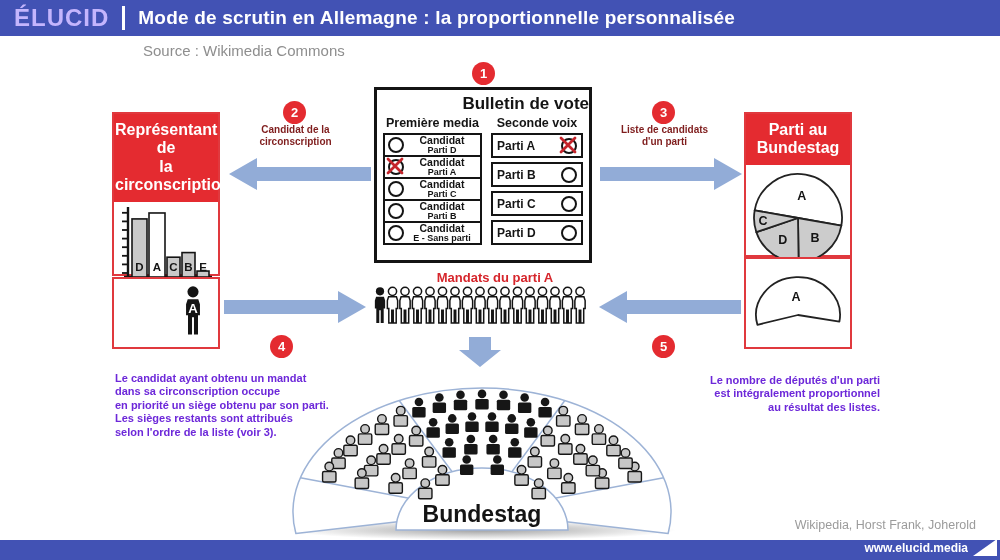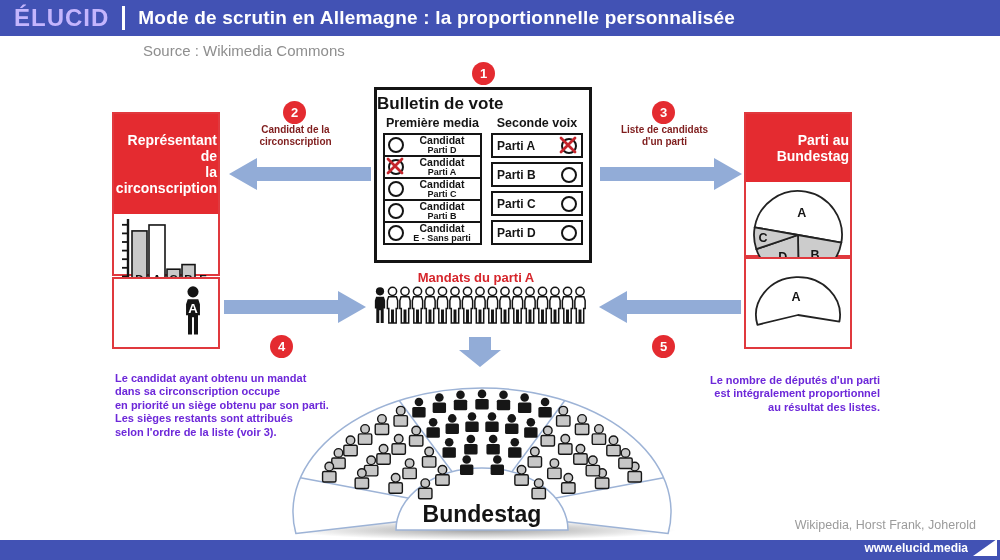--- a/index.html
+++ b/index.html
@@ -14,40 +14,40 @@
   .hdr-divider{width:3px;height:24px;background:#fff;margin:0 13px}
   .hdr-title{color:#fff;font-weight:bold;font-size:19px;letter-spacing:.2px}
   .source{left:143px;top:42px;color:#8e8e8e;font-size:15px}
 
   
   .badge{width:23px;height:23px;border-radius:50%;background:#e42b30;color:#fff;
          font-weight:bold;font-size:13px;display:flex;align-items:center;justify-content:center;z-index:6}
 
   
   .ballot{left:374px;top:87px;width:212px;height:170px;border:3px solid #141414;background:#fff;z-index:4}
-  .ballot-title{text-align:left;font-weight:bold;font-size:17px;margin-top:4px;color:#141414}
+  .ballot-title{text-align:right;font-weight:bold;font-size:17px;margin-top:4px;color:#141414}
   .ballot-cols{display:flex;justify-content:space-between;padding:2px 6px 0 6px}
   .bcol1{width:99px}.bcol2{width:92px}
   .bcol-h{font-weight:bold;font-size:12.5px;text-align:center;margin-bottom:3px;color:#141414}
   .brow1{border:2px solid #141414;height:20px;display:flex;align-items:center;background:#fff;margin-top:-2px}
   .brow1:first-child{margin-top:0}
   .brow2{border:2px solid #141414;height:21px;display:flex;align-items:center;justify-content:space-between;
          padding:0 4px;margin-top:4px}
   .brow2:first-child{margin-top:0}
   .vote-circle{width:12px;height:12px;border:2px solid #141414;border-radius:50%;flex:none;position:relative}
   .brow1 .vote-circle{margin-left:3px}
   .brow-text{flex:1;text-align:center;font-weight:bold;line-height:1;color:#141414}
   .brow-l1{font-size:10.5px;display:block}.brow-l2{font-size:9px;display:block}
   .brow2-label{font-size:12px;font-weight:bold;color:#141414}
   .xmark{position:absolute;left:-5px;top:-5px;width:20px;height:20px;z-index:2}
 
   
   .redbox{border:2px solid #e0393e;background:#fff}
-  .redbox-h{background:#e42b30;color:#fff;font-weight:bold;font-size:14px;text-align:right;
-            white-space:pre-line;line-height:1.15;padding:18px 1px}
+  .redbox-h{background:#e42b30;color:#fff;font-weight:bold;font-size:16px;text-align:center;
+            white-space:pre-line;line-height:1.15;padding:7px 1px}
 
   
   .step-label{font-weight:bold;font-size:10px;color:#7f1d1d;text-align:center;white-space:pre-line;line-height:1.15}
   .step-text{font-weight:bold;font-size:11px;color:#6d28d9;white-space:pre-line;line-height:1.22}
   .step5{text-align:right}
   .mandates-title{color:#d6252b;font-weight:bold;font-size:13px;text-align:center}
 
   
   .arrow polygon{fill:#92acd7}
 
@@ -246,21 +246,21 @@
       <text x="14.903743121612408" y="58.700509790064025" text-anchor="middle" font-size="12.5" font-weight="bold" fill="#141414">C</text>
     </svg>
 </div>
 <div class="abs redbox" style="left:744px;top:257px;width:104px;height:88px">
   <svg width="100" height="84" style="display:block;margin:0 auto" id="slice-shape">
       <path d="M50,56 L9.4,65.8 A42,38 0 1 1 91.4,62.6 Z" fill="#fff" stroke="#222" stroke-width="1.8" stroke-linejoin="round"></path>
       <text x="48" y="42" text-anchor="middle" font-size="12.5" font-weight="bold" fill="#141414">A</text>
     </svg>
 </div>
 
-<div class="abs mandates-title" style="left:376px;top:270px;width:200px">Mandats du parti A</div>
+<div class="abs mandates-title" style="left:395px;top:270px;width:200px">Mandats du parti A</div>
 <svg class="abs" style="left:372px;top:285px" width="216" height="41" id="mandates-row">
     <g transform="translate(1.833333333333334,2) scale(1.0277777777777777)">
       <circle cx="6" cy="4.2" r="4" fill="#141414"></circle>
       <path d="M2.2,9.5 L9.8,9.5 L11,13.2 L11,21 L9.6,21 L9.6,35 L6.7,35 L6.7,22.5 L5.3,22.5 L5.3,35 L2.4,35 L2.4,21 L1,21 L1,13.2 Z" fill="#141414"></path>
     </g>
     <g transform="translate(14.333333333333334,2) scale(1.0277777777777777)">
       <circle cx="6" cy="4.2" r="4" fill="#fff" stroke="#141414" stroke-width="1.4594594594594597"></circle>
       <path d="M2.2,9.5 L9.8,9.5 L11,13.2 L11,21 L9.6,21 L9.6,35 L6.7,35 L6.7,22.5 L5.3,22.5 L5.3,35 L2.4,35 L2.4,21 L1,21 L1,13.2 Z" fill="#fff" stroke="#141414" stroke-width="1.4594594594594597"></path>
     </g>
     <g transform="translate(26.833333333333336,2) scale(1.0277777777777777)">

